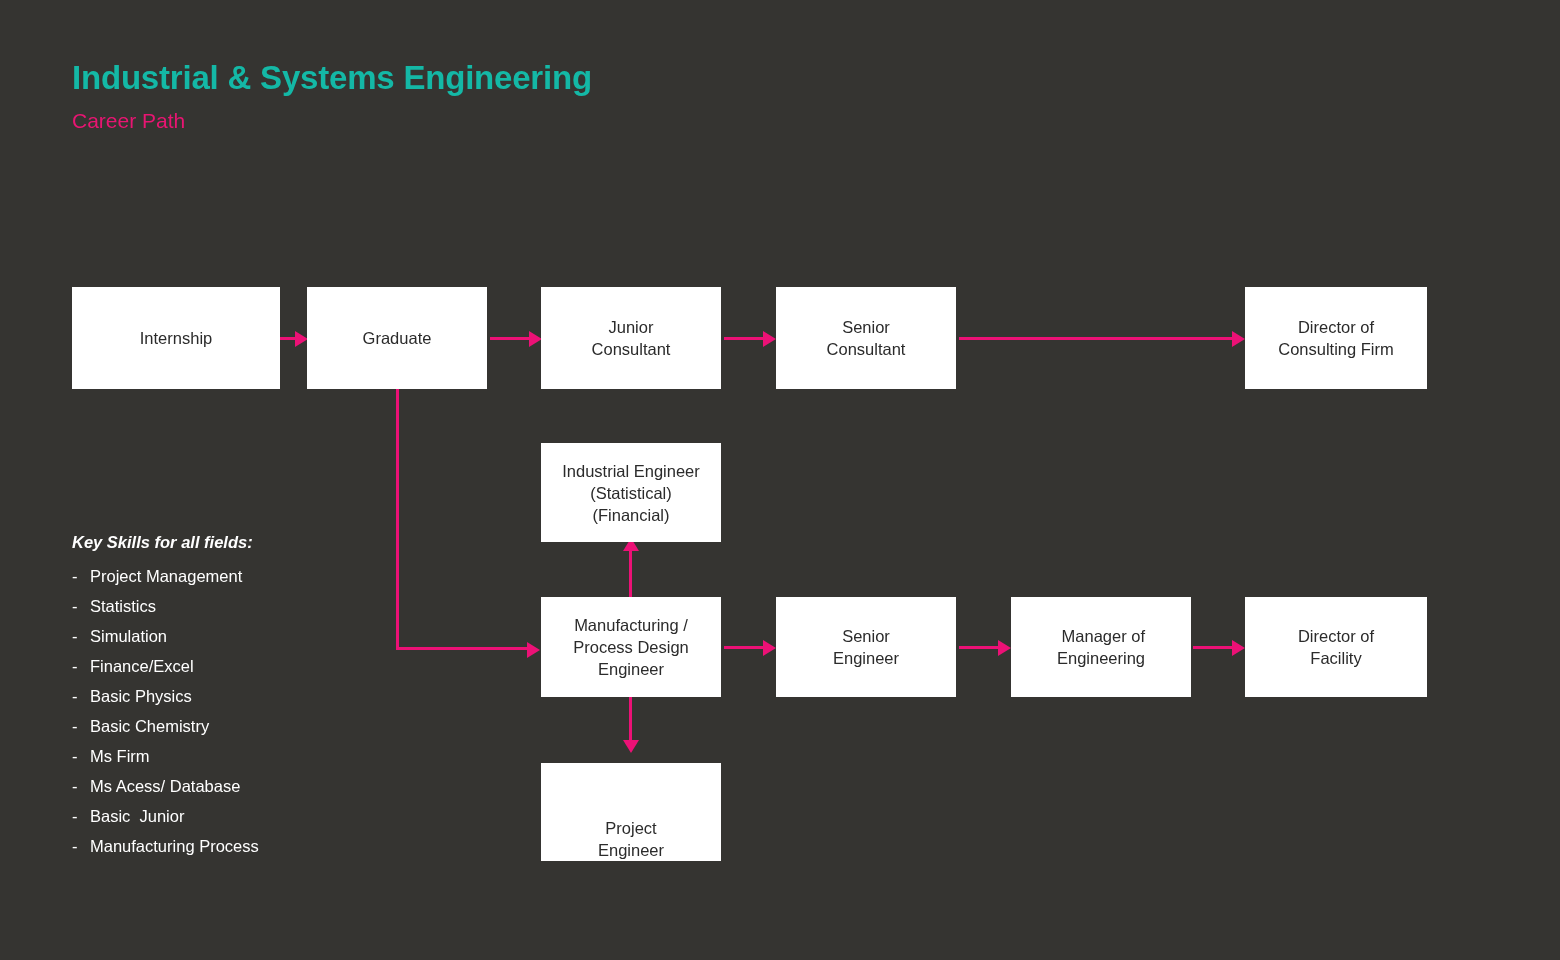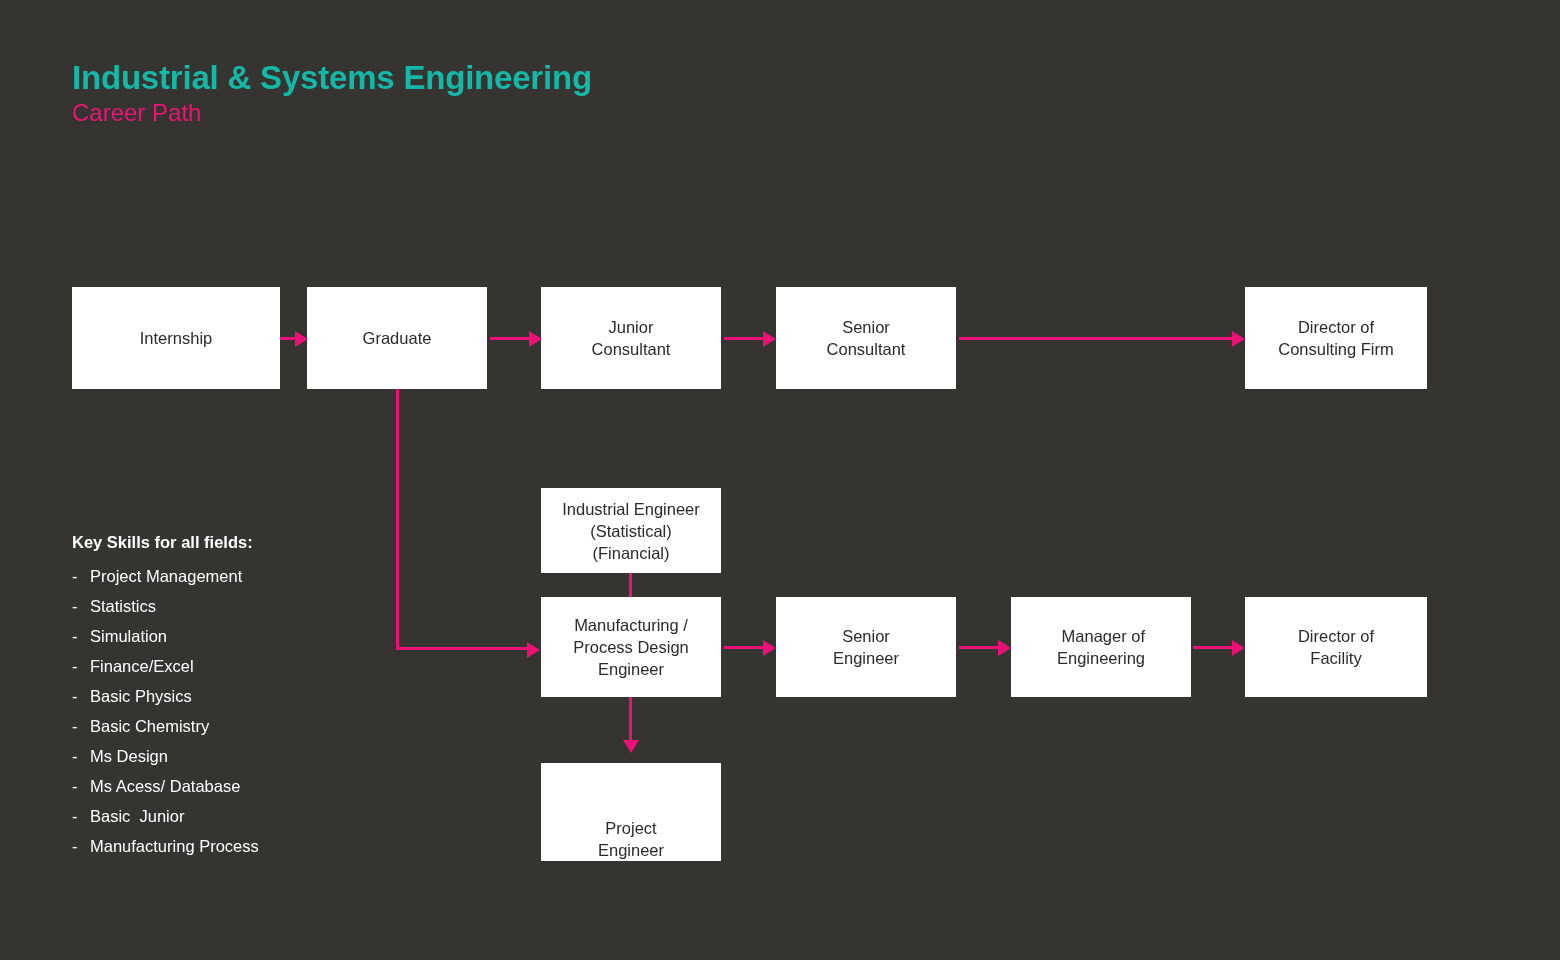--- a/index.html
+++ b/index.html
@@ -27,25 +27,25 @@
   }
   #title {
     font-size: 33px;
     font-weight: bold;
     color: #14b8a6;
     letter-spacing: -0.2px;
     line-height: 40px;
     white-space: nowrap;
   }
   #subtitle {
-    font-size: 24px;
+    font-size: 21px;
     font-weight: normal;
     color: #e81572;
     line-height: 26px;
-    margin-top: 2px;
+    margin-top: 10px;
     white-space: nowrap;
   }
 
   
   .node {
     position: absolute;
     background: #ffffff;
     color: #2b2b2b;
     display: flex;
     align-items: center;
@@ -96,20 +96,21 @@
     top: 531px;
     color: #ffffff;
     z-index: 4;
   }
   #skills-heading {
     font-size: 16.5px;
     font-weight: bold;
     line-height: 22px;
     margin-bottom: 8px;
     color: #ffffff;
+    font-style: italic;
   }
   .skill-row {
     display: flex;
     align-items: baseline;
     font-size: 16.5px;
     line-height: 30px;
     color: #ffffff;
   }
   .skill-dash {
     width: 18px;
@@ -175,21 +176,21 @@
   <div class="node" style="left:776px; top:287px; width:180px; height:102px;">
     <span class="label">Senior
 Consultant</span>
   </div>
 
   <div class="node" style="left:1245px; top:287px; width:182px; height:102px;">
     <span class="label">Director of
 Consulting Firm</span>
   </div>
 
-  <div class="node" style="left:541px; top:443px; width:180px; height:85px;margin-top:45px;">
+  <div class="node" style="left:541px; top:443px; width:180px; height:99px;">
     <span class="label">Industrial Engineer
 (Statistical)
 (Financial)</span>
   </div>
 
   <div class="node" style="left:541px; top:597px; width:180px; height:100px;">
     <span class="label">Manufacturing /
 Process Design
 Engineer</span>
   </div>
@@ -236,21 +237,21 @@
         <div class="skill-row">
           <span class="skill-dash">-</span>
           <span class="skill-text">Basic Physics</span>
         </div>
         <div class="skill-row">
           <span class="skill-dash">-</span>
           <span class="skill-text">Basic Chemistry</span>
         </div>
         <div class="skill-row">
           <span class="skill-dash">-</span>
-          <span class="skill-text">Ms Design</span>
+          <span class="skill-text">Ms Firm</span>
         </div>
         <div class="skill-row">
           <span class="skill-dash">-</span>
           <span class="skill-text">Ms Acess/ Database</span>
         </div>
         <div class="skill-row">
           <span class="skill-dash">-</span>
           <span class="skill-text">Basic  Junior</span>
         </div>
         <div class="skill-row">

